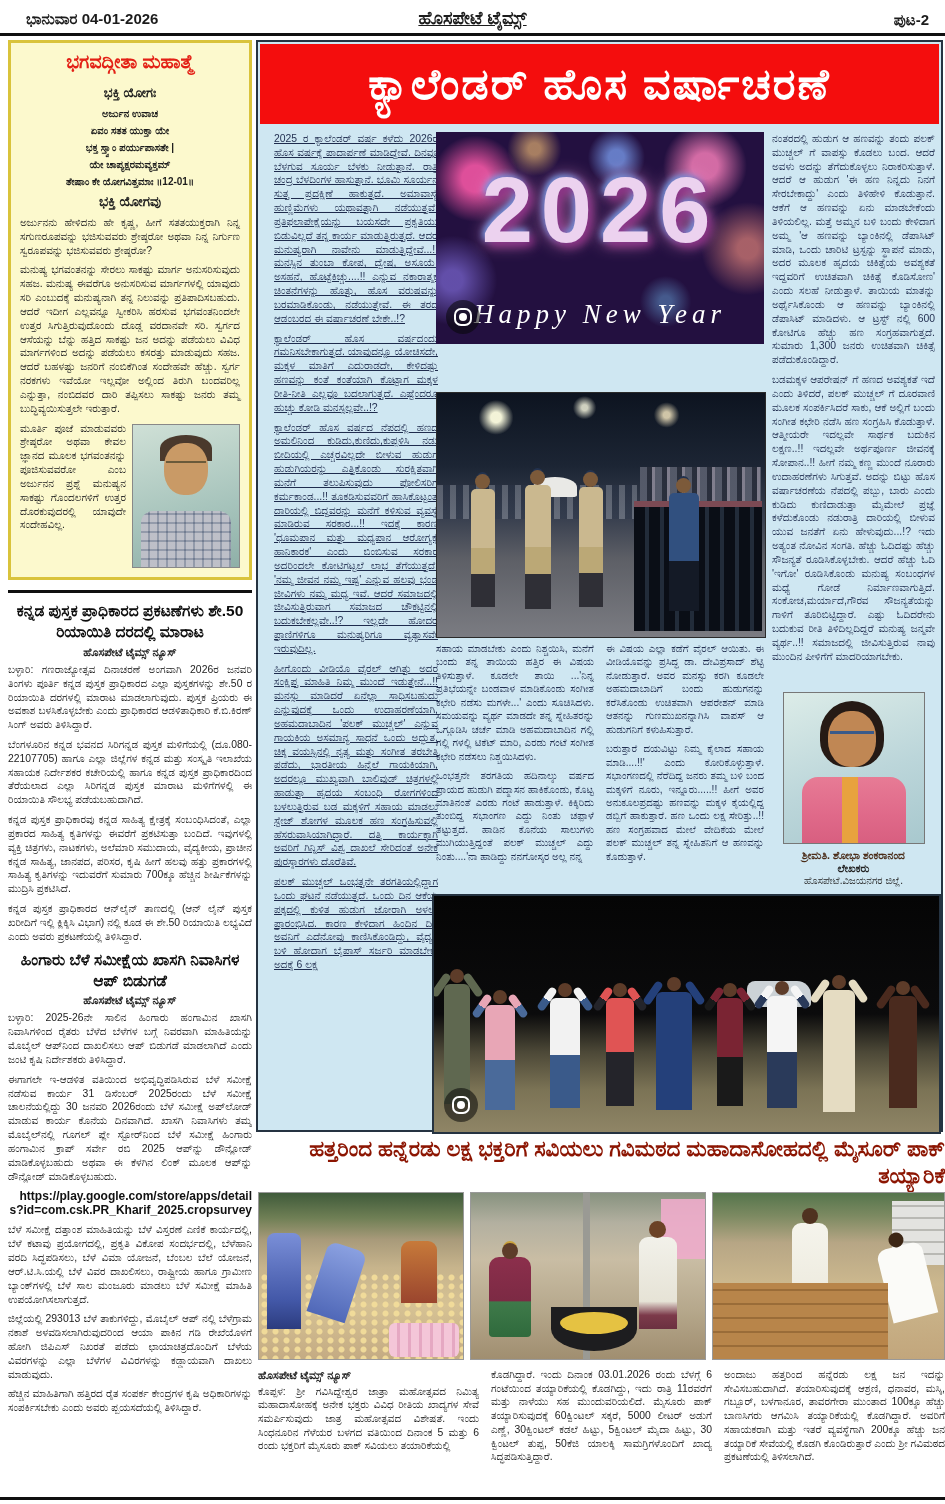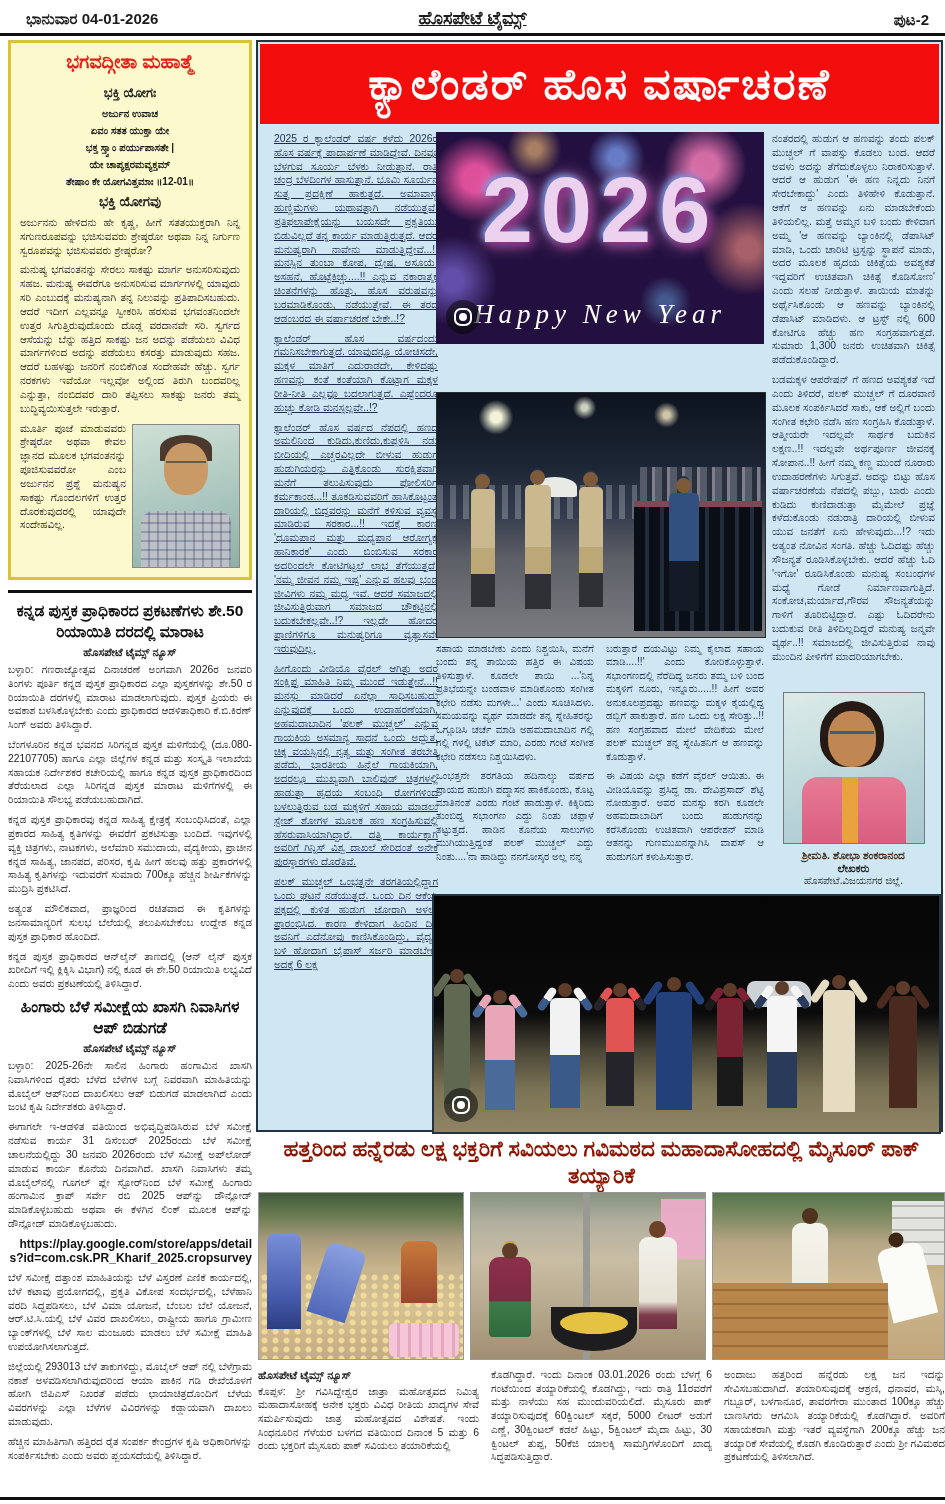--- a/index.html
+++ b/index.html
@@ -114,21 +114,21 @@
   .w-face{position:absolute;left:44px;top:18px;width:48px;height:56px;border-radius:46%;background:#c08754;}
   .w-glass{position:absolute;left:46px;top:38px;width:44px;height:12px;border-top:3px solid #3a5a8a;}
   .w-body{position:absolute;left:18px;bottom:0;width:104px;height:66px;border-radius:16px 16px 0 0;
           background:linear-gradient(180deg,#e77b95 0%,#e06a8a 55%,#d85f80 100%);}
   .w-sash{position:absolute;left:58px;bottom:0;width:16px;height:66px;background:#e8a23e;}
   .w-name{text-align:center;font-weight:bold;font-size:10.6px;color:#4a2c18;margin-top:5px;}
   .w-role{text-align:center;font-weight:bold;font-size:10.6px;color:#222;}
   .w-place{text-align:center;font-size:10px;color:#222;}
 
   
-  .b-head{left:258px;top:1136px;width:687px;text-align:center;font-size:21.5px;font-weight:bold;
+  .b-head{left:258px;top:1136px;width:687px;text-align:right;font-size:21.5px;font-weight:bold;
           color:#8c1502;line-height:1.25;}
   .b-photos{left:258px;top:1192px;width:687px;height:168px;display:flex;gap:6px;}
   .bp{position:relative;height:168px;overflow:hidden;border:1px solid #999;box-sizing:border-box;}
   .bp1{width:206px;background:linear-gradient(180deg,#3f5a3a 0%,#6f7f55 15%,#a89a7a 28%,#c7b48c 45%,#d6c294 68%,#c4ab83 100%);}
   .bp2{width:236px;background:linear-gradient(180deg,#87927f 0%,#b3b0a0 18%,#c9bda4 40%,#b6a88c 70%,#a08e70 100%);}
   .bp3{width:233px;background:linear-gradient(180deg,#55754c 0%,#7d8a62 14%,#b7a685 30%,#ccb88e 55%,#c2a67c 100%);}
   .sweets{position:absolute;left:0;right:0;bottom:0;height:52%;
           background-image:radial-gradient(circle,#f2dc9a 2.5px,transparent 3.5px);
           background-size:11px 9px;opacity:.95;}
   .basket{position:absolute;right:4px;bottom:2px;width:70px;height:34px;border-radius:6px;
@@ -201,21 +201,20 @@
 
     </div>
 
     <div class="l-div"></div>
     <div>
       <div class="l-head">ಕನ್ನಡ ಪುಸ್ತಕ ಪ್ರಾಧಿಕಾರದ ಪ್ರಕಟಣೆಗಳು ಶೇ.50 ರಿಯಾಯಿತಿ ದರದಲ್ಲಿ ಮಾರಾಟ</div>
       <div class="l-by">ಹೊಸಪೇಟೆ ಟೈಮ್ಸ್ ನ್ಯೂಸ್</div>
       <p class="l-p">ಬಳ್ಳಾರಿ: ಗಣರಾಜ್ಯೋತ್ಸವ ದಿನಾಚರಣೆ ಅಂಗವಾಗಿ 2026ರ ಜನವರಿ ತಿಂಗಳು ಪೂರ್ತಿ ಕನ್ನಡ ಪುಸ್ತಕ ಪ್ರಾಧಿಕಾರದ ಎಲ್ಲಾ ಪುಸ್ತಕಗಳನ್ನು ಶೇ.50 ರ ರಿಯಾಯಿತಿ ದರಗಳಲ್ಲಿ ಮಾರಾಟ ಮಾಡಲಾಗುವುದು. ಪುಸ್ತಕ ಪ್ರಿಯರು ಈ ಅವಕಾಶ ಬಳಸಿಕೊಳ್ಳಬೇಕು ಎಂದು ಪ್ರಾಧಿಕಾರದ ಆಡಳಿತಾಧಿಕಾರಿ ಕೆ.ಬಿ.ಕಿರಣ್ ಸಿಂಗ್ ಅವರು ತಿಳಿಸಿದ್ದಾರೆ.</p>
       <p class="l-p">ಬೆಂಗಳೂರಿನ ಕನ್ನಡ ಭವನದ ಸಿರಿಗನ್ನಡ ಪುಸ್ತಕ ಮಳಿಗೆಯಲ್ಲಿ (ದೂ.080-22107705) ಹಾಗೂ ಎಲ್ಲಾ ಜಿಲ್ಲೆಗಳ ಕನ್ನಡ ಮತ್ತು ಸಂಸ್ಕೃತಿ ಇಲಾಖೆಯ ಸಹಾಯಕ ನಿರ್ದೇಶಕರ ಕಚೇರಿಯಲ್ಲಿ ಹಾಗೂ ಕನ್ನಡ ಪುಸ್ತಕ ಪ್ರಾಧಿಕಾರದಿಂದ ತೆರೆಯಲಾದ ಎಲ್ಲಾ ಸಿರಿಗನ್ನಡ ಪುಸ್ತಕ ಮಾರಾಟ ಮಳಿಗೆಗಳಲ್ಲಿ ಈ ರಿಯಾಯಿತಿ ಸೌಲಭ್ಯ ಪಡೆಯಬಹುದಾಗಿದೆ.</p>
       <p class="l-p">ಕನ್ನಡ ಪುಸ್ತಕ ಪ್ರಾಧಿಕಾರವು ಕನ್ನಡ ಸಾಹಿತ್ಯ ಕ್ಷೇತ್ರಕ್ಕೆ ಸಂಬಂಧಿಸಿದಂತೆ, ಎಲ್ಲಾ ಪ್ರಕಾರದ ಸಾಹಿತ್ಯ ಕೃತಿಗಳನ್ನು ಈವರೆಗೆ ಪ್ರಕಟಿಸುತ್ತಾ ಬಂದಿದೆ. ಇವುಗಳಲ್ಲಿ ವ್ಯಕ್ತಿ ಚಿತ್ರಗಳು, ನಾಟಕಗಳು, ಅಲೆಮಾರಿ ಸಮುದಾಯ, ವೈದ್ಯಕೀಯ, ಪ್ರಾಚೀನ ಕನ್ನಡ ಸಾಹಿತ್ಯ, ಜಾನಪದ, ಪರಿಸರ, ಕೃಷಿ ಹೀಗೆ ಹಲವು ಹತ್ತು ಪ್ರಕಾರಗಳಲ್ಲಿ ಸಾಹಿತ್ಯ ಕೃತಿಗಳನ್ನು ಇದುವರೆಗೆ ಸುಮಾರು 700ಕ್ಕೂ ಹೆಚ್ಚಿನ ಶೀರ್ಷಿಕೆಗಳನ್ನು ಮುದ್ರಿಸಿ ಪ್ರಕಟಿಸಿದೆ.</p>
-      <p class="l-p">ಅತ್ಯಂತ ಮೌಲಿಕವಾದ, ಪ್ರಾಜ್ಞರಿಂದ ರಚಿತವಾದ ಈ ಕೃತಿಗಳನ್ನು ಜನಸಾಮಾನ್ಯರಿಗೆ ಸುಲಭ ಬೆಲೆಯಲ್ಲಿ ತಲುಪಿಸಬೇಕೆಂಬ ಉದ್ದೇಶ ಕನ್ನಡ ಪುಸ್ತಕ ಪ್ರಾಧಿಕಾರ ಹೊಂದಿದೆ.</p>
       <p class="l-p">ಕನ್ನಡ ಪುಸ್ತಕ ಪ್ರಾಧಿಕಾರದ ಆನ್‌ಲೈನ್ ತಾಣದಲ್ಲಿ (ಆನ್ ಲೈನ್ ಪುಸ್ತಕ ಖರೀದಿಗೆ ಇಲ್ಲಿ ಕ್ಲಿಕ್ಕಿಸಿ ವಿಭಾಗ) ನಲ್ಲಿ ಕೂಡ ಈ ಶೇ.50 ರಿಯಾಯಿತಿ ಲಭ್ಯವಿದೆ ಎಂದು ಅವರು ಪ್ರಕಟಣೆಯಲ್ಲಿ ತಿಳಿಸಿದ್ದಾರೆ.</p>
     </div>
 
     <div>
       <div class="l-head">ಹಿಂಗಾರು ಬೆಳೆ ಸಮೀಕ್ಷೆಯ ಖಾಸಗಿ ನಿವಾಸಿಗಳ ಆಪ್ ಬಿಡುಗಡೆ</div>
       <div class="l-by">ಹೊಸಪೇಟೆ ಟೈಮ್ಸ್ ನ್ಯೂಸ್</div>
       <p class="l-p">ಬಳ್ಳಾರಿ: 2025-26ನೇ ಸಾಲಿನ ಹಿಂಗಾರು ಹಂಗಾಮಿನ ಖಾಸಗಿ ನಿವಾಸಿಗಳಿಂದ ರೈತರು ಬೆಳೆದ ಬೆಳೆಗಳ ಬಗ್ಗೆ ನಿವರವಾಗಿ ಮಾಹಿತಿಯನ್ನು ಮೊಬೈಲ್ ಆಪ್‌ನಿಂದ ದಾಖಲಿಸಲು ಆಪ್ ಬಿಡುಗಡೆ ಮಾಡಲಾಗಿದೆ ಎಂದು ಜಂಟಿ ಕೃಷಿ ನಿರ್ದೇಶಕರು ತಿಳಿಸಿದ್ದಾರೆ.</p>
       <p class="l-p">ಈಗಾಗಲೇ ಇ-ಆಡಳಿತ ವತಿಯಿಂದ ಅಭಿವೃದ್ಧಿಪಡಿಸಿರುವ ಬೆಳೆ ಸಮೀಕ್ಷೆ ನಡೆಸುವ ಕಾರ್ಯ 31 ಡಿಸೆಂಬರ್ 2025ರಂದು ಬೆಳೆ ಸಮೀಕ್ಷೆ ಚಾಲನೆಯಲ್ಲಿದ್ದು 30 ಜನವರಿ 2026ರಂದು ಬೆಳೆ ಸಮೀಕ್ಷೆ ಅಪ್‌ಲೋಡ್ ಮಾಡುವ ಕಾರ್ಯ ಕೊನೆಯ ದಿನವಾಗಿದೆ. ಖಾಸಗಿ ನಿವಾಸಿಗಳು ತಮ್ಮ ಮೊಬೈಲ್‌ನಲ್ಲಿ ಗೂಗಲ್ ಪ್ಲೇ ಸ್ಟೋರ್‌ನಿಂದ ಬೆಳೆ ಸಮೀಕ್ಷೆ ಹಿಂಗಾರು ಹಂಗಾಮಿನ ಕ್ರಾಪ್ ಸರ್ವೇ ರಬಿ 2025 ಆಪ್‌ನ್ನು ಡೌನ್ಲೋಡ್ ಮಾಡಿಕೊಳ್ಳಬಹುದು ಅಥವಾ ಈ ಕೆಳಗಿನ ಲಿಂಕ್ ಮೂಲಕ ಆಪ್‌ನ್ನು ಡೌನ್ಲೋಡ್ ಮಾಡಿಕೊಳ್ಳಬಹುದು.</p>
       <p class="l-link">https://play.google.com/store/apps/details?id=com.csk.PR_Kharif_2025.cropsurvey</p>
       <p class="l-p">ಬೆಳೆ ಸಮೀಕ್ಷೆ ದತ್ತಾಂಶ ಮಾಹಿತಿಯನ್ನು ಬೆಳೆ ವಿಸ್ತರಣೆ ಎಣಿಕೆ ಕಾರ್ಯದಲ್ಲಿ, ಬೆಳೆ ಕಟಾವು ಪ್ರಯೋಗದಲ್ಲಿ, ಪ್ರಕೃತಿ ವಿಕೋಪ ಸಂದರ್ಭದಲ್ಲಿ, ಬೆಳೆಹಾನಿ ವರದಿ ಸಿದ್ಧಪಡಿಸಲು, ಬೆಳೆ ವಿಮಾ ಯೋಜನೆ, ಬೆಂಬಲ ಬೆಲೆ ಯೋಜನೆ, ಆರ್.ಟಿ.ಸಿ.ಯಲ್ಲಿ ಬೆಳೆ ವಿವರ ದಾಖಲಿಸಲು, ರಾಷ್ಟ್ರೀಯ ಹಾಗೂ ಗ್ರಾಮೀಣ ಬ್ಯಾಂಕ್‌ಗಳಲ್ಲಿ ಬೆಳೆ ಸಾಲ ಮಂಜೂರು ಮಾಡಲು ಬೆಳೆ ಸಮೀಕ್ಷೆ ಮಾಹಿತಿ ಉಪಯೋಗಿಸಲಾಗುತ್ತದೆ.</p>
@@ -252,22 +251,22 @@
       <div class="sfig sk" style="left:142px;top:94px;width:24px;height:120px;"></div>
       <div class="sfig sb" style="left:232px;top:100px;width:30px;height:118px;"></div>
     </div>
 
     <div class="abs midcols" style="position:absolute;justify-content:flex-end;">
       <div class="mc">
         <p>ಸಹಾಯ ಮಾಡಬೇಕು ಎಂದು ನಿಶ್ಚಯಿಸಿ, ಮನೆಗೆ ಬಂದು ತನ್ನ ತಾಯಿಯ ಹತ್ತಿರ ಈ ವಿಷಯ ತಿಳಿಸುತ್ತಾಳೆ. ಕೂಡಲೇ ತಾಯಿ ...'ನಿನ್ನ ಪ್ರತಿಭೆಯನ್ನೇ ಬಂಡವಾಳ ಮಾಡಿಕೊಂಡು ಸಂಗೀತ ಕಛೇರಿ ನಡೆಸು ಮಗಳೇ...' ಎಂದು ಸೂಚಿಸಿದಳು. ಸಮಯವನ್ನು ವ್ಯರ್ಥ ಮಾಡದೇ ತನ್ನ ಸ್ನೇಹಿತರನ್ನು ಒಗ್ಗೂಡಿಸಿ ಚರ್ಚೆ ಮಾಡಿ ಅಹಮದಾಬಾದಿನ ಗಲ್ಲಿ ಗಲ್ಲಿ ಗಳಲ್ಲಿ ಟಿಕೆಟ್ ಮಾರಿ, ಎರಡು ಗಂಟೆ ಸಂಗೀತ ಕಛೇರಿ ನಡೆಸಲು ನಿಶ್ಚಯಿಸಿದಳು.</p>
         <p>ಒಂಭತ್ತನೇ ತರಗತಿಯ ಹದಿನಾಲ್ಕು ವರ್ಷದ ಪ್ರಾಯದ ಹುಡುಗಿ ಪದ್ಮಾಸನ ಹಾಕಿಕೊಂಡು, ಕೊಟ್ಟ ಮಾತಿನಂತೆ ಎರಡು ಗಂಟೆ ಹಾಡುತ್ತಾಳೆ. ಕಿಕ್ಕಿರಿದು ತುಂಬಿದ್ದ ಸಭಾಂಗಣ ಎದ್ದು ನಿಂತು ಚಪ್ಪಾಳೆ ತಟ್ಟುತ್ತದೆ. ಹಾಡಿನ ಕೊನೆಯ ಸಾಲುಗಳು ಮುಗಿಯುತ್ತಿದ್ದಂತೆ ಪಲಕ್ ಮುಚ್ಚಲ್ ಎದ್ದು ನಿಂತು....'ನಾ ಹಾಡಿದ್ದು ನನಗೋಸ್ಕರ ಅಲ್ಲ ನನ್ನ</p>
       </div>
       <div class="mc">
+        <p>ಈ ವಿಷಯ ಎಲ್ಲಾ ಕಡೆಗೆ ವೈರಲ್ ಆಯಿತು. ಈ ವೀಡಿಯೊವನ್ನು ಪ್ರಸಿದ್ಧ ಡಾ. ದೇವಿಪ್ರಸಾದ್ ಶೆಟ್ಟಿ ನೋಡುತ್ತಾರೆ. ಅವರ ಮನಸ್ಸು ಕರಗಿ ಕೂಡಲೇ ಅಹಮದಾಬಾದಿಗೆ ಬಂದು ಹುಡುಗನನ್ನು ಕರೆಸಿಕೊಂಡು ಉಚಿತವಾಗಿ ಆಪರೇಶನ್ ಮಾಡಿ ಆತನನ್ನು ಗುಣಮುಖನನ್ನಾಗಿಸಿ ವಾಪಸ್ ಆ ಹುಡುಗನಿಗೆ ಕಳುಹಿಸುತ್ತಾರೆ.</p>
         <p>ಬರುತ್ತಾರೆ ದಯವಿಟ್ಟು ನಿಮ್ಮ ಕೈಲಾದ ಸಹಾಯ ಮಾಡಿ....!!' ಎಂದು ಕೋರಿಕೊಳ್ಳುತ್ತಾಳೆ. ಸಭಾಂಗಣದಲ್ಲಿ ನೆರೆದಿದ್ದ ಜನರು ತಮ್ಮ ಬಳಿ ಬಂದ ಮಕ್ಕಳಿಗೆ ನೂರು, ಇನ್ನೂರು.....!! ಹೀಗೆ ಅವರ ಅನುಕೂಲಪ್ರದಷ್ಟು ಹಣವನ್ನು ಮಕ್ಕಳ ಕೈಯಲ್ಲಿದ್ದ ಡಬ್ಬಿಗೆ ಹಾಕುತ್ತಾರೆ. ಹಣ ಒಂದು ಲಕ್ಷ ಸೇರಿತ್ತು..!! ಹಣ ಸಂಗ್ರಹವಾದ ಮೇಲೆ ವೇದಿಕೆಯ ಮೇಲೆ ಪಲಕ್ ಮುಚ್ಚಲ್ ತನ್ನ ಸ್ನೇಹಿತನಿಗೆ ಆ ಹಣವನ್ನು ಕೊಡುತ್ತಾಳೆ.</p>
-        <p>ಈ ವಿಷಯ ಎಲ್ಲಾ ಕಡೆಗೆ ವೈರಲ್ ಆಯಿತು. ಈ ವೀಡಿಯೊವನ್ನು ಪ್ರಸಿದ್ಧ ಡಾ. ದೇವಿಪ್ರಸಾದ್ ಶೆಟ್ಟಿ ನೋಡುತ್ತಾರೆ. ಅವರ ಮನಸ್ಸು ಕರಗಿ ಕೂಡಲೇ ಅಹಮದಾಬಾದಿಗೆ ಬಂದು ಹುಡುಗನನ್ನು ಕರೆಸಿಕೊಂಡು ಉಚಿತವಾಗಿ ಆಪರೇಶನ್ ಮಾಡಿ ಆತನನ್ನು ಗುಣಮುಖನನ್ನಾಗಿಸಿ ವಾಪಸ್ ಆ ಹುಡುಗನಿಗೆ ಕಳುಹಿಸುತ್ತಾರೆ.</p>
       </div>
     </div>
 
     <div class="m-col rc">
       <p>ನಂತರದಲ್ಲಿ ಹುಡುಗ ಆ ಹಣವನ್ನು ತಂದು ಪಲಕ್ ಮುಚ್ಚಲ್ ಗೆ ವಾಪಸ್ಸು ಕೊಡಲು ಬಂದ. ಆದರೆ ಅವಳು ಅದನ್ನು ತೆಗೆದುಕೊಳ್ಳಲು ನಿರಾಕರಿಸುತ್ತಾಳೆ. ಆದರೆ ಆ ಹುಡುಗ 'ಈ ಹಣ ನಿನ್ನದು ನಿನಗೆ ಸೇರಬೇಕಾದ್ದು' ಎಂದು ತಿಳಿಹೇಳಿ ಕೊಡುತ್ತಾನೆ. ಆಕೆಗೆ ಆ ಹಣವನ್ನು ಏನು ಮಾಡಬೇಕೆಂದು ತಿಳಿಯಲಿಲ್ಲ. ಮತ್ತೆ ಅಮ್ಮನ ಬಳಿ ಬಂದು ಕೇಳಿದಾಗ ಅಮ್ಮ 'ಆ ಹಣವನ್ನು ಬ್ಯಾಂಕಿನಲ್ಲಿ ಡೆಪಾಸಿಟ್ ಮಾಡಿ, ಒಂದು ಚಾರಿಟಿ ಟ್ರಸ್ಟನ್ನು ಸ್ಥಾಪನೆ ಮಾಡು, ಅದರ ಮೂಲಕ ಹೃದಯ ಚಿಕಿತ್ಸೆಯ ಅವಶ್ಯಕತೆ ಇದ್ದವರಿಗೆ ಉಚಿತವಾಗಿ ಚಿಕಿತ್ಸೆ ಕೊಡಿಸೋಣ' ಎಂದು ಸಲಹೆ ನೀಡುತ್ತಾಳೆ. ತಾಯಿಯ ಮಾತನ್ನು ಅರ್ಥೈಸಿಕೊಂಡು ಆ ಹಣವನ್ನು ಬ್ಯಾಂಕಿನಲ್ಲಿ ಡೆಪಾಸಿಟ್ ಮಾಡಿದಳು. ಆ ಟ್ರಸ್ಟ್ ನಲ್ಲಿ 600 ಕೋಟಿಗೂ ಹೆಚ್ಚು ಹಣ ಸಂಗ್ರಹವಾಗುತ್ತದೆ. ಸುಮಾರು 1,300 ಜನರು ಉಚಿತವಾಗಿ ಚಿಕಿತ್ಸೆ ಪಡೆದುಕೊಂಡಿದ್ದಾರೆ.</p>
       <p>ಬಡಮಕ್ಕಳ ಆಪರೇಷನ್ ಗೆ ಹಣದ ಅವಶ್ಯಕತೆ ಇದೆ ಎಂದು ತಿಳಿದರೆ, ಪಲಕ್ ಮುಚ್ಚಲ್ ಗೆ ದೂರವಾಣಿ ಮೂಲಕ ಸಂಪರ್ಕಿಸಿದರೆ ಸಾಕು, ಆಕೆ ಅಲ್ಲಿಗೆ ಬಂದು ಸಂಗೀತ ಕಛೇರಿ ನಡೆಸಿ ಹಣ ಸಂಗ್ರಹಿಸಿ ಕೊಡುತ್ತಾಳೆ. ಆತ್ಮೀಯರೇ ಇದಲ್ಲವೇ ಸಾರ್ಥಕ ಬದುಕಿನ ಲಕ್ಷಣ..!! ಇದಲ್ಲವೇ ಅರ್ಥಪೂರ್ಣ ಜೀವನಕ್ಕೆ ಸೋಪಾನ..!! ಹೀಗೆ ನಮ್ಮ ಕಣ್ಣ ಮುಂದೆ ನೂರಾರು ಉದಾಹರಣೆಗಳು ಸಿಗುತ್ತವೆ. ಅದನ್ನು ಬಿಟ್ಟು ಹೊಸ ವರ್ಷಾಚರಣೆಯ ನೆಪದಲ್ಲಿ ಪಬ್ಬು, ಬಾರು ಎಂದು ಕುಡಿದು ಕುಣಿದಾಡುತ್ತಾ ಮೈಮೇಲೆ ಪ್ರಜ್ಞೆ ಕಳೆದುಕೊಂಡು ನಡುರಾತ್ರಿ ದಾರಿಯಲ್ಲಿ ಬೀಳುವ ಯುವ ಜನತೆಗೆ ಏನು ಹೇಳುವುದು...!? ಇದು ಅತ್ಯಂತ ನೋವಿನ ಸಂಗತಿ. ಹೆಚ್ಚು ಓದಿದಷ್ಟು ಹೆಚ್ಚು ಸೌಜನ್ಯತೆ ರೂಡಿಸಿಕೊಳ್ಳಬೇಕು. ಆದರೆ ಹೆಚ್ಚು ಓದಿ 'ಇಗೋ' ರೂಡಿಸಿಕೊಂಡು ಮನುಷ್ಯ ಸಂಬಂಧಗಳ ಮಧ್ಯೆ ಗೋಡೆ ನಿರ್ಮಾಣವಾಗುತ್ತಿದೆ. ಸಂಕೋಚ,ಮರ್ಯಾದೆ,ಗೌರವ ಸೌಜನ್ಯತೆಯನ್ನು ಗಾಳಿಗೆ ತೂರಿಬಿಟ್ಟಿದ್ದಾರೆ. ಎಷ್ಟು ಓದಿದರೇನು ಬದುಕುವ ರೀತಿ ತಿಳಿದಿಲ್ಲದಿದ್ದರೆ ಮನುಷ್ಯ ಜನ್ಮವೇ ವ್ಯರ್ಥ..!! ಸಮಾಜದಲ್ಲಿ ಜೀವಿಸುತ್ತಿರುವ ನಾವು ಮುಂದಿನ ಪೀಳಿಗೆಗೆ ಮಾದರಿಯಾಗಬೇಕು.</p>
     </div>
 
     <div class="abs wbox" style="position:absolute;">
       <div class="wphoto">

